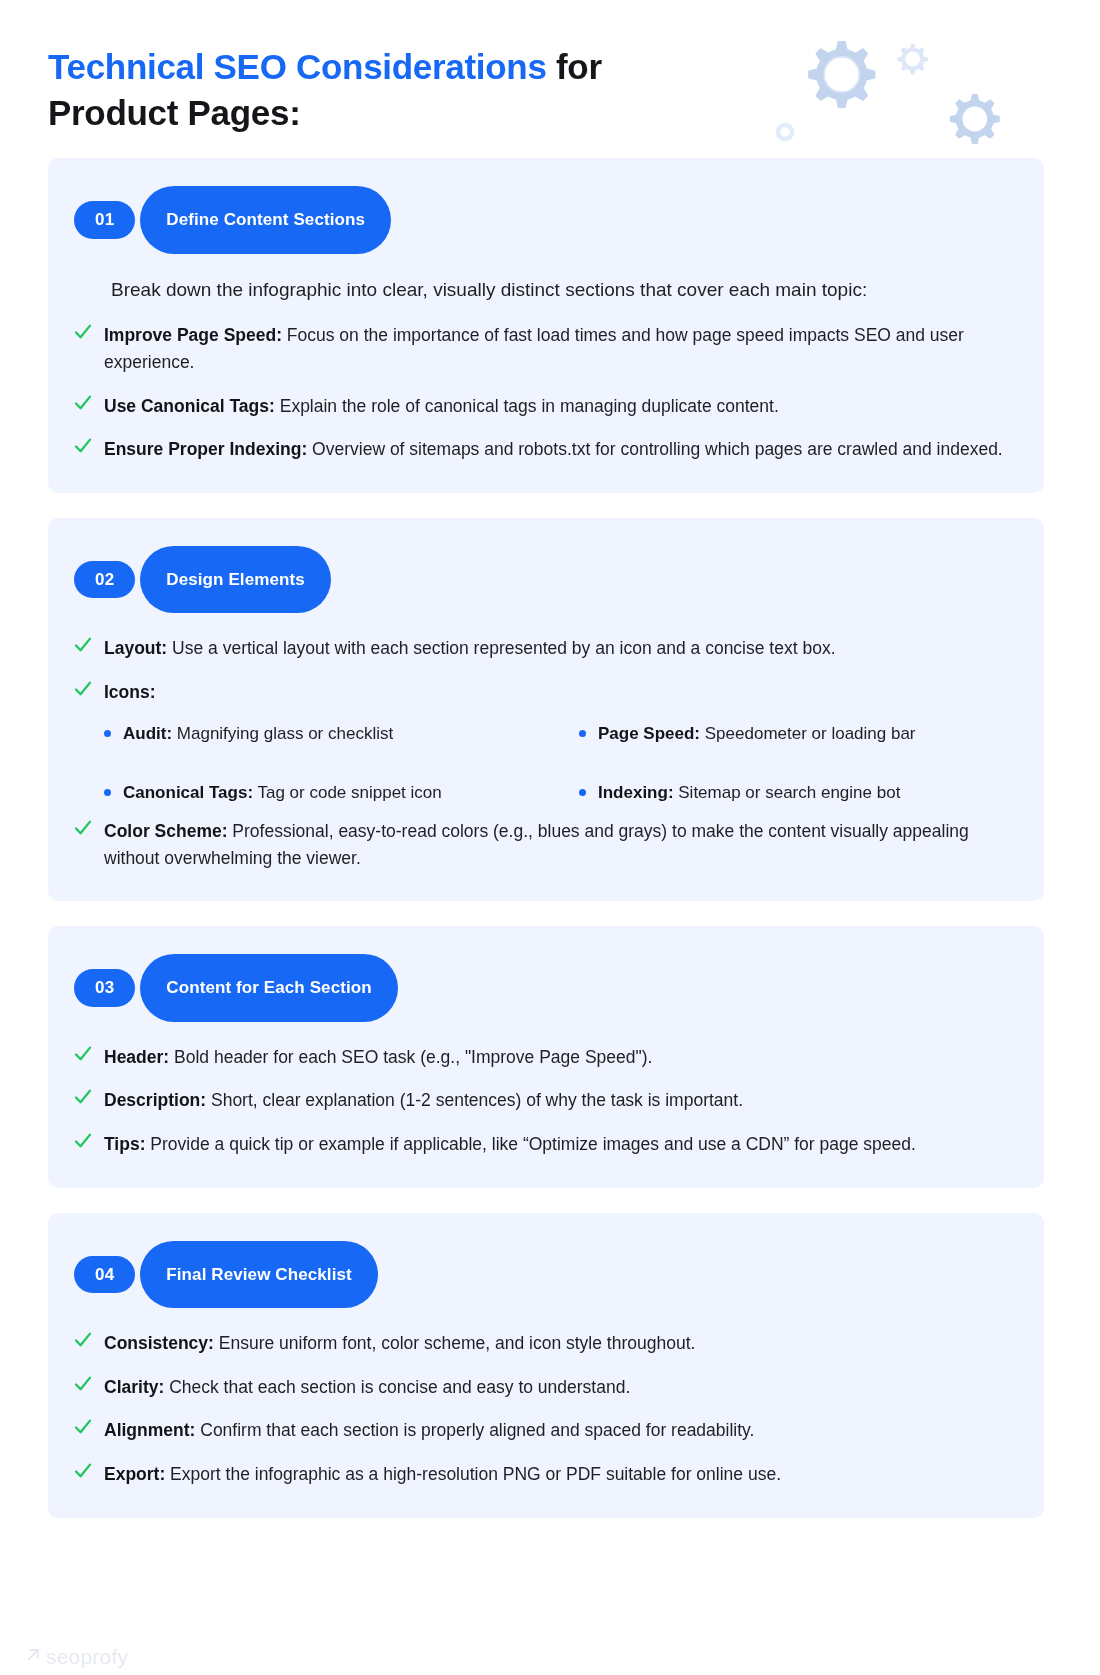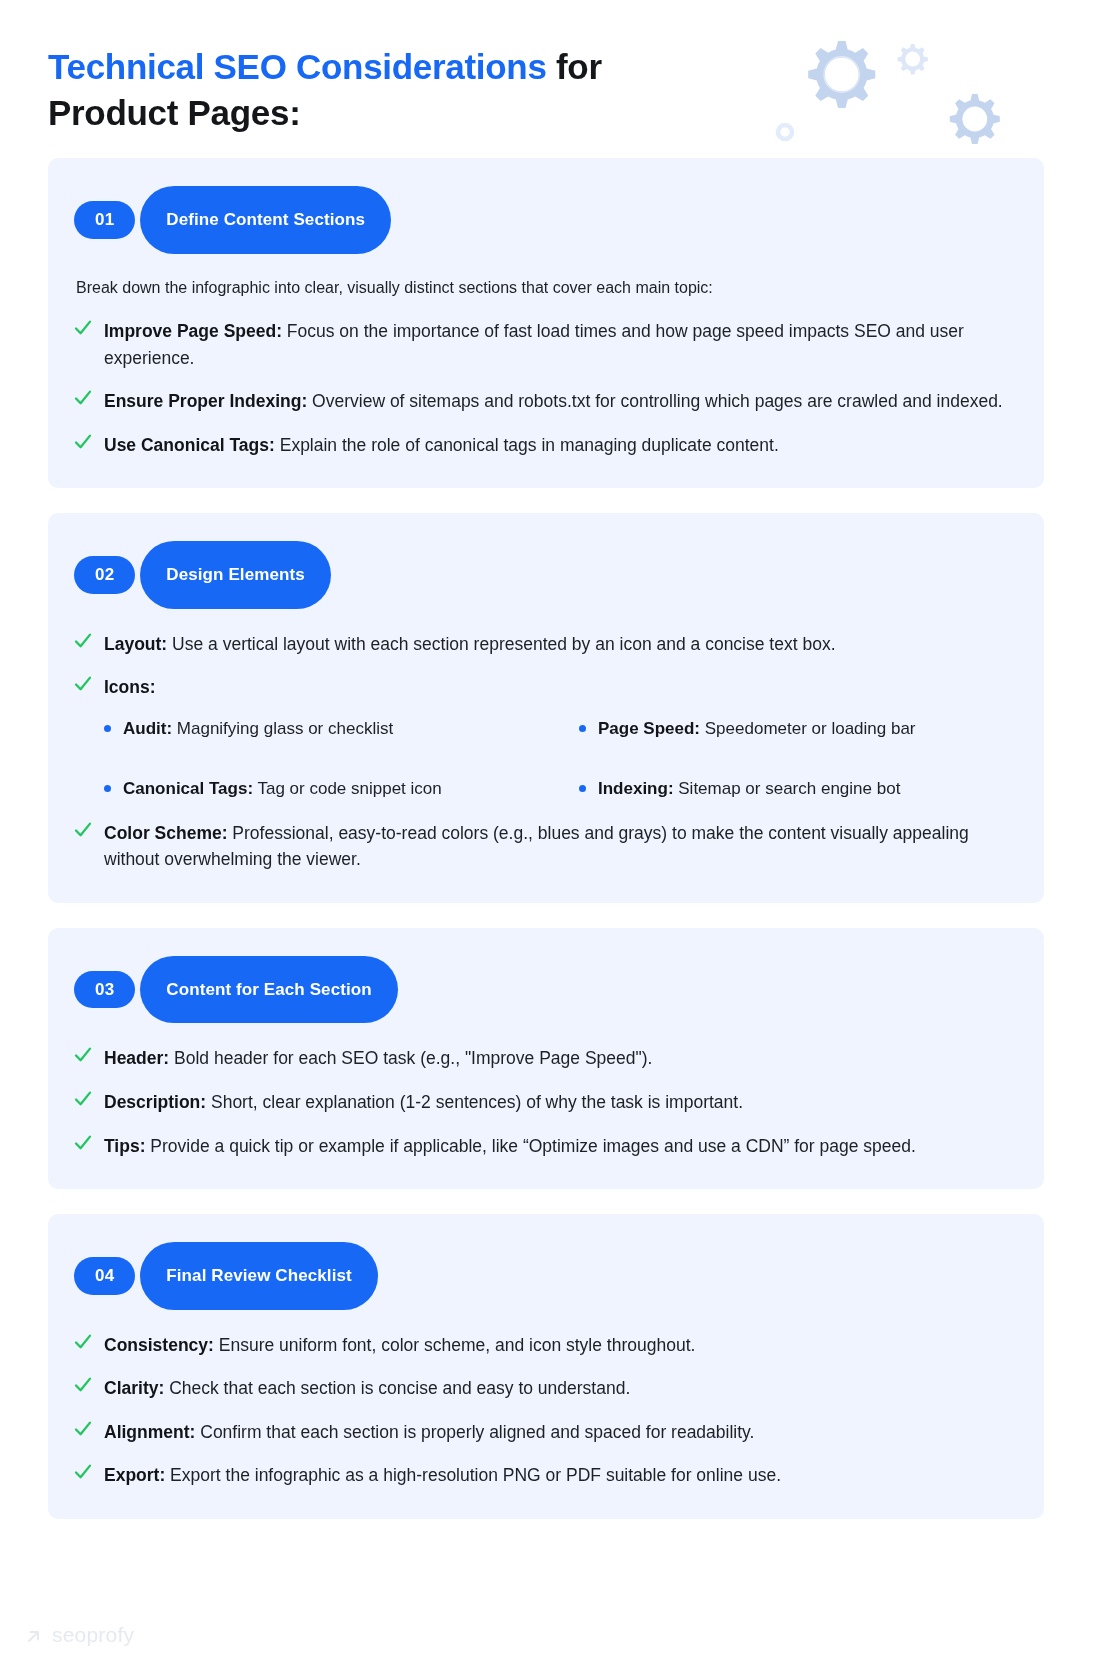--- a/index.html
+++ b/index.html
@@ -82,25 +82,26 @@
     color: #ffffff;
     font-size: 17px;
     font-weight: 800;
     border-radius: 999px;
     padding: 24px 26px;
     line-height: 1.15;
     letter-spacing: 0.1px;
   }
 
   .intro {
-    font-size: 16px;
+    font-size: 19px;
     line-height: 1.5;
     color: #1d2024;
     margin-bottom: 18px;
     padding-left: 2px;
+    margin-left: 35px;
   }
 
   
   ul.checklist { list-style: none; }
 
   li.check-item {
     position: relative;
     padding-left: 30px;
     margin-bottom: 17px;
     font-size: 17.5px;
@@ -120,21 +121,21 @@
 
   .lead { font-weight: 700; color: #121418; }
 
   
   .sub-grid {
     display: grid;
     grid-template-columns: 1fr 1fr;
     column-gap: 14px;
     row-gap: 13px;
     margin-top: 16px;
-    margin-bottom: 19px;
+    margin-bottom: 13px;
     padding-left: 30px;
     gap: 36px;
   }
 
   .sub-item {
     position: relative;
     padding-left: 19px;
     font-size: 17px;
     line-height: 1.4;
     color: #1d2024;
@@ -148,24 +149,24 @@
     border-radius: 50%;
     background: #1769f5;
   }
 
   .nomargin { margin-bottom: 4px; }
 
   
   .footer {
     position: absolute;
     left: 24px;
-    bottom: 28px;
+    bottom: 6px;
     display: flex;
-    align-items: flex-end;
-    gap: 8px;
+    align-items: flex-start;
+    gap: 2px;
   }
   .footer-mark { width: 20px; height: 20px; }
   .footer-text {
     font-size: 21px;
     color: #e6eaf0;
     font-weight: 500;
     letter-spacing: 0.2px;
   }
 </style>
 </head>
@@ -219,29 +220,29 @@
             </svg>
         </span>
         <span class="lead">Improve Page Speed:</span><span> Focus on the importance of fast load times and how page speed impacts SEO and user experience.</span>
       </li>
       <li class="check-item">
         <span class="check-icon">
           <svg width="18" height="18" viewBox="0 0 18 18">
               <path d="M2 9.5 L6.6 14.2 L16 2.6" fill="none" stroke="#22c55e" stroke-width="2.3" stroke-linecap="round" stroke-linejoin="round"></path>
             </svg>
         </span>
+        <span class="lead">Use Canonical Tags:</span><span> Explain the role of canonical tags in managing duplicate content.</span>
+      </li>
+      <li class="check-item">
+        <span class="check-icon">
+          <svg width="18" height="18" viewBox="0 0 18 18">
+              <path d="M2 9.5 L6.6 14.2 L16 2.6" fill="none" stroke="#22c55e" stroke-width="2.3" stroke-linecap="round" stroke-linejoin="round"></path>
+            </svg>
+        </span>
         <span class="lead">Ensure Proper Indexing:</span><span> Overview of sitemaps and robots.txt for controlling which pages are crawled and indexed.</span>
-      </li>
-      <li class="check-item">
-        <span class="check-icon">
-          <svg width="18" height="18" viewBox="0 0 18 18">
-              <path d="M2 9.5 L6.6 14.2 L16 2.6" fill="none" stroke="#22c55e" stroke-width="2.3" stroke-linecap="round" stroke-linejoin="round"></path>
-            </svg>
-        </span>
-        <span class="lead">Use Canonical Tags:</span><span> Explain the role of canonical tags in managing duplicate content.</span>
       </li>
     </ul>
   </div>
 
   <div class="card">
     <div class="badge-row">
       <span class="badge-num">02</span>
       <span class="badge-label">Design Elements</span>
     </div>
     <ul class="checklist">

